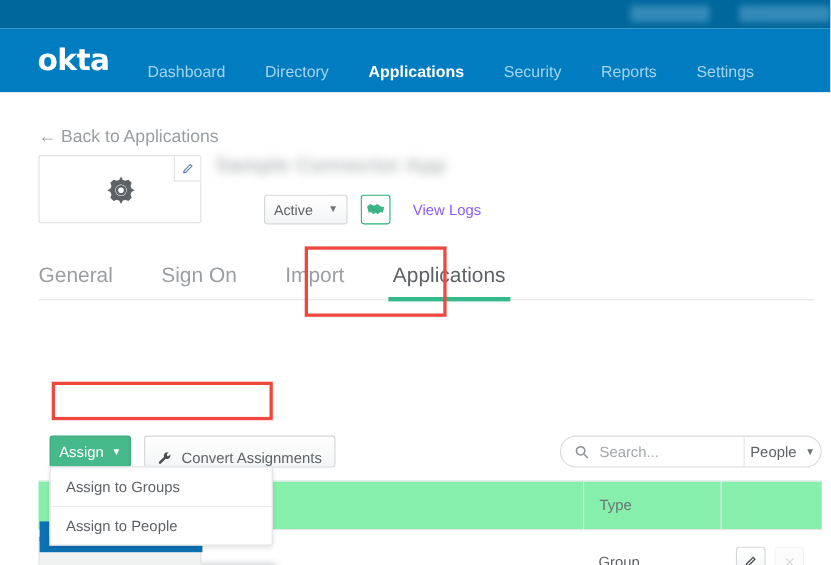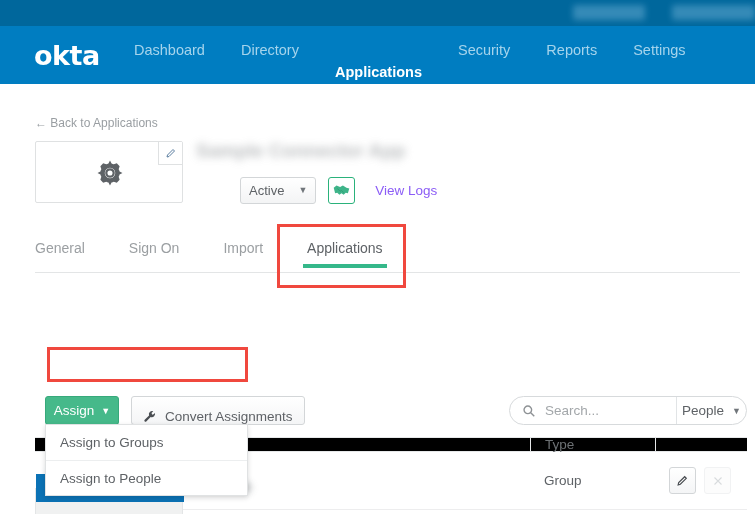--- a/index.html
+++ b/index.html
@@ -32,33 +32,33 @@
   .navbar {
     position:absolute; top:26px; left:0; width:755px; height:58px;
     background:#007dc1;
   }
   .logo {
     position:absolute; left:34px; top:16px;
     color:#ffffff; font-size:27px; font-weight:bold;
     letter-spacing:-0.5px; line-height:1;
     font-family:"DejaVu Sans", sans-serif;
   }
-  .navitems { position:absolute; left:134px; top:0; height:48px; display:flex; align-items:center; }
+  .navitems { position:absolute; left:134px; top:0; height:48px; display:flex; align-items:flex-end; }
   .navitem {
     color:#a5d4ec; font-size:14.5px; margin-right:36px;
     cursor:pointer; white-space:nowrap;
   }
   .navitem.active { color:#ffffff; font-weight:bold;margin-top:44px; }
 
   
   .content { position:absolute; top:84px; left:0; width:755px; height:430px; background:#fff; }
 
   .backlink {
     position:absolute; left:35px; top:32px;
-    color:#999ea2; font-size:12px; cursor:pointer; white-space:nowrap;
+    color:#999ea2; font-size:16px; cursor:pointer; white-space:nowrap;
   }
 
   
   .logobox {
     position:absolute; left:35px; top:57px; width:148px; height:62px;
     border:1px solid #dfe1e2; background:#fff; border-radius:2px;
   }
   .gear-wrap {
     position:absolute; left:0; top:0; width:148px; height:62px;
     display:flex; align-items:center; justify-content:center;
@@ -93,21 +93,21 @@
   }
   .viewlogs { margin-left:20px; font-size:13.5px; color:#8b5cf6; cursor:pointer; }
 
   
   .tabstrip {
     position:absolute; left:35px; top:148px; width:705px; height:41px;
     border-bottom:1px solid #e3e5e6;
   }
   .tabs { display:flex; height:41px; align-items:flex-start; padding-top:8px; }
   .tab {
-    font-size:14px; color:#9b9fa2; cursor:pointer; position:relative;
+    font-size:19px; color:#9b9fa2; cursor:pointer; position:relative;
     padding:0 0 12px 0; margin-right:44px; white-space:nowrap;
   }
   .tab.active { color:#5e6266; }
   .tab.active .underline {
     position:absolute; left:-4px; right:-4px; bottom:0; height:4px; background:#35b88a;
   }
 
   
   .annot { position:absolute; border:3px solid #f0483e; pointer-events:none; }
   .annot-tab   { left:277px; top:224px; width:129px; height:64px; }
@@ -141,21 +141,21 @@
   }
   .searchfield input::placeholder { color:#a3a7aa; }
   .peoplesel {
     display:flex; align-items:center; justify-content:center; width:70px;
     border-left:1px solid #e1e4e6; font-size:13.5px; color:#5e6266; cursor:pointer;
   }
   .peoplesel .caret { margin-left:8px; font-size:9px; color:#70757a; }
 
   
   .table { position:absolute; left:35px; top:353px; width:712px; }
-  .thead { display:flex; height:15px; background:#000000; border-bottom:1px solid #e6e8e9;
+  .thead { display:flex; height:45px; background:#86efac; border-bottom:1px solid #e6e8e9;
            border-top:1px solid #e6e8e9;justify-content:center; }
   .th { display:flex; align-items:center; font-size:13.5px; color:#6d7174; padding-left:14px; }
   .th.c1 { width:495px; }
   .th.c2 { width:125px; border-left:1px solid #e6e8e9; }
   .th.c3 { width:92px;  border-left:1px solid #e6e8e9; }
   .trow { display:flex; height:58px; align-items:center; border-bottom:1px solid #ededee; background:#fff; }
   .td { display:flex; align-items:center; font-size:13.5px; color:#5e6266; padding-left:14px; }
   .td.c1 { width:495px; }
   .td.c2 { width:125px; }
   .td.c3 { width:92px; gap:8px; }

